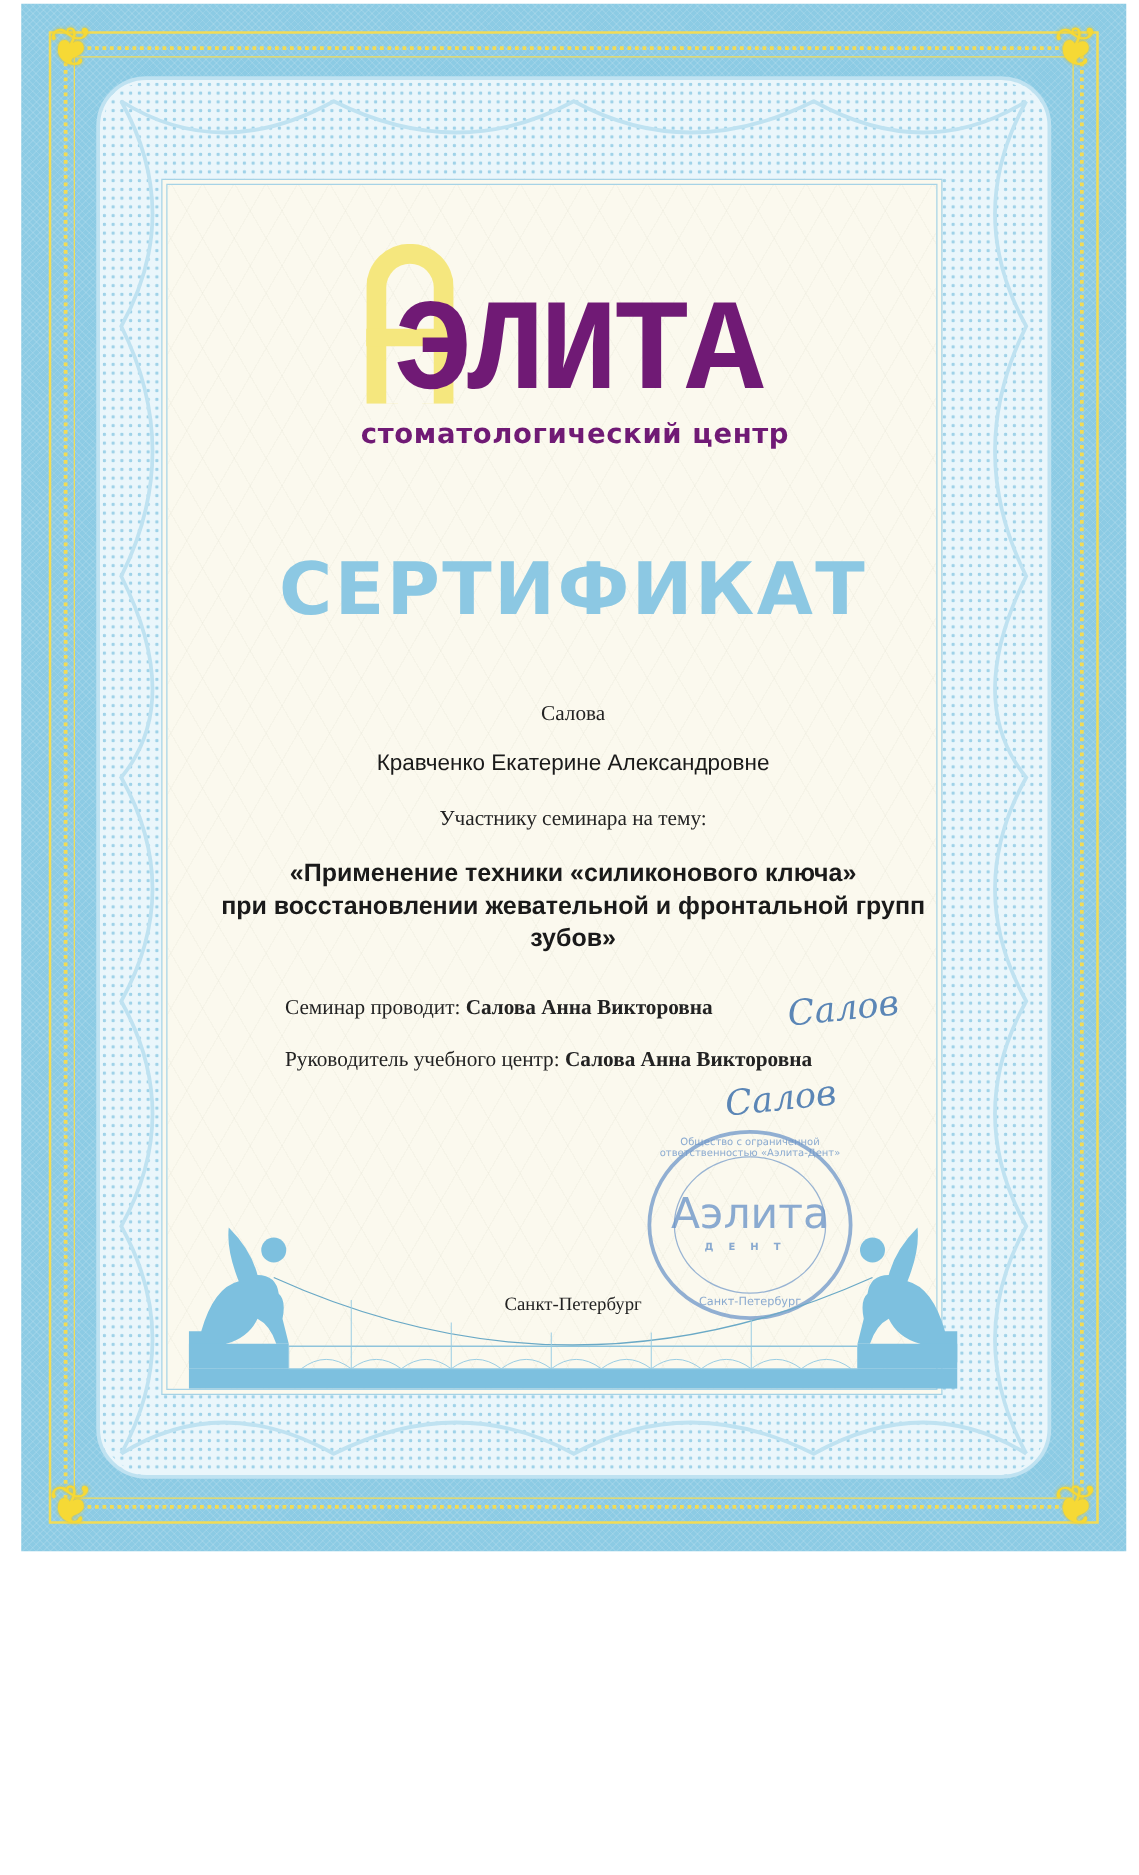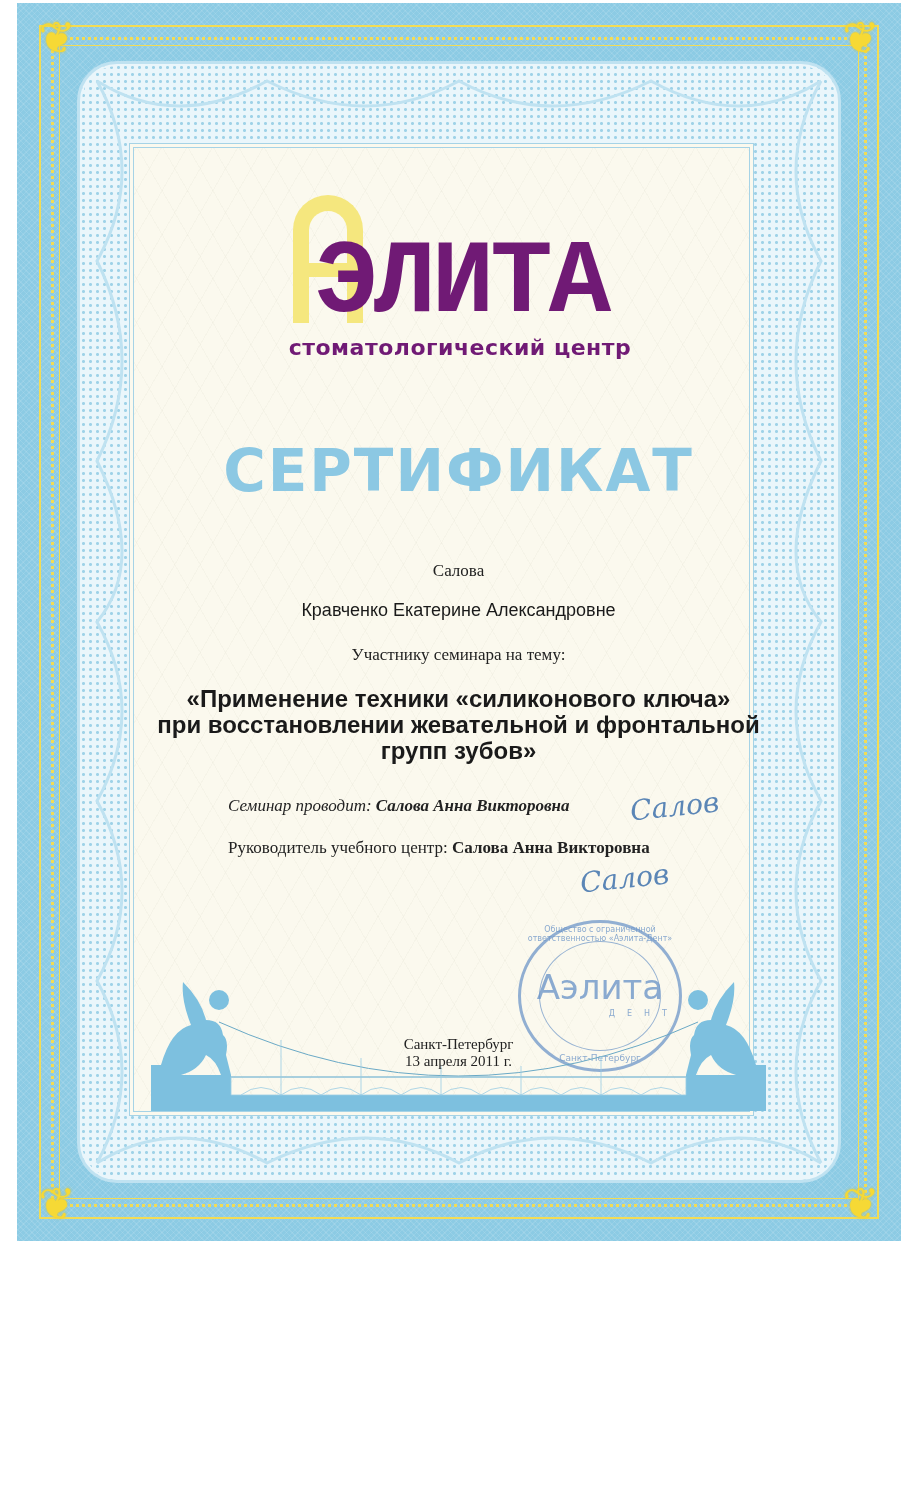--- a/index.html
+++ b/index.html
@@ -83,51 +83,52 @@
     .title {
       position: absolute; left: 150px; top: 437px; width: 617px; text-align: center;
       font-family: "DejaVu Sans", sans-serif; font-weight: bold; font-size: 58px;
       color: #8cc8e3; letter-spacing: 2px;
     }
 
     .text-block { position: absolute; left: 150px; width: 617px; text-align: center; color: #222; }
     .issued { top: 561px; font-size: 17px; }
     .recipient { top: 600px; font-family: "Liberation Sans", sans-serif; font-weight: normal; font-size: 18px; color: #1a1a1a; }
     .participant { top: 645px; font-size: 17px; }
-    .topic { top: 686px; font-family: "Liberation Sans", sans-serif; font-weight: bold; font-size: 24px; line-height: 26px; color: #1a1a1a; }
+    .topic { top: 686px; font-family: "Liberation Sans", sans-serif; font-weight: bold; font-size: 20px; line-height: 26px; color: #1a1a1a; }
 
     .line { position: absolute; left: 228px; font-size: 17px; color: #222; white-space: nowrap; }
     .line b { font-weight: bold; }
-    .line1 { top: 796px; font-style: italic; }
+    .line1 { top: 796px; }
     .line2 { top: 838px; }
 
     .signature {
       position: absolute; font-family: "DejaVu Serif", serif; font-style: italic;
       color: #5b86b6; font-size: 28px; transform: rotate(-6deg);
     }
     .sig1 { left: 630px; top: 790px; }
     .sig2 { left: 580px; top: 862px; }
 
     .stamp {
       position: absolute; left: 518px; top: 904px; width: 164px; height: 152px;
-      border: 3px solid rgba(110,150,200,0.75); border-radius: 50%; margin-top: 16px;
+      border: 3px solid rgba(110,150,200,0.75); border-radius: 50%;
     }
     .stamp-inner {
       position: absolute; left: 18px; top: 18px; right: 18px; bottom: 18px;
       border: 1.5px solid rgba(110,150,200,0.7); border-radius: 50%;
     }
     .stamp-logo {
       position: absolute; left: 0; right: 0; top: 44px; text-align: center;
       font-family: "DejaVu Sans", sans-serif; font-size: 34px; font-weight: normal;
       color: rgba(110,150,200,0.8);
     }
     .stamp-sub {
-      position: absolute; left: 0; right: 0; top: 86px; text-align: right;
+      position: absolute; left: 0; right: 0; top: 86px; text-align: center;
       font-family: "DejaVu Sans", sans-serif; font-size: 8px; letter-spacing: 12px;
       color: rgba(110,150,200,0.8);
+      font-weight: bold;
     }
     .stamp-text {
       position: absolute; left: 0; right: 0; top: 2px; text-align: center;
       font-family: "DejaVu Sans", sans-serif; font-size: 8px; color: rgba(110,150,200,0.8);
     }
     .stamp-bottom {
       position: absolute; left: 0; right: 0; bottom: 6px; text-align: center;
       font-family: "DejaVu Sans", sans-serif; font-size: 9px; color: rgba(110,150,200,0.8);
     }
 
@@ -217,14 +218,13 @@
     <line x1="130" y1="60" x2="130" y2="115"></line>
     <line x1="210" y1="78" x2="210" y2="115"></line>
     <line x1="290" y1="86" x2="290" y2="115"></line>
     <line x1="370" y1="86" x2="370" y2="115"></line>
     <line x1="450" y1="76" x2="450" y2="115"></line>
   </g>
 </svg>
 
 <div class="city">
   <div>Санкт-Петербург</div>
-  <div>13 апреля 2011 г.</div>
 </div>
 
 </body></html>

